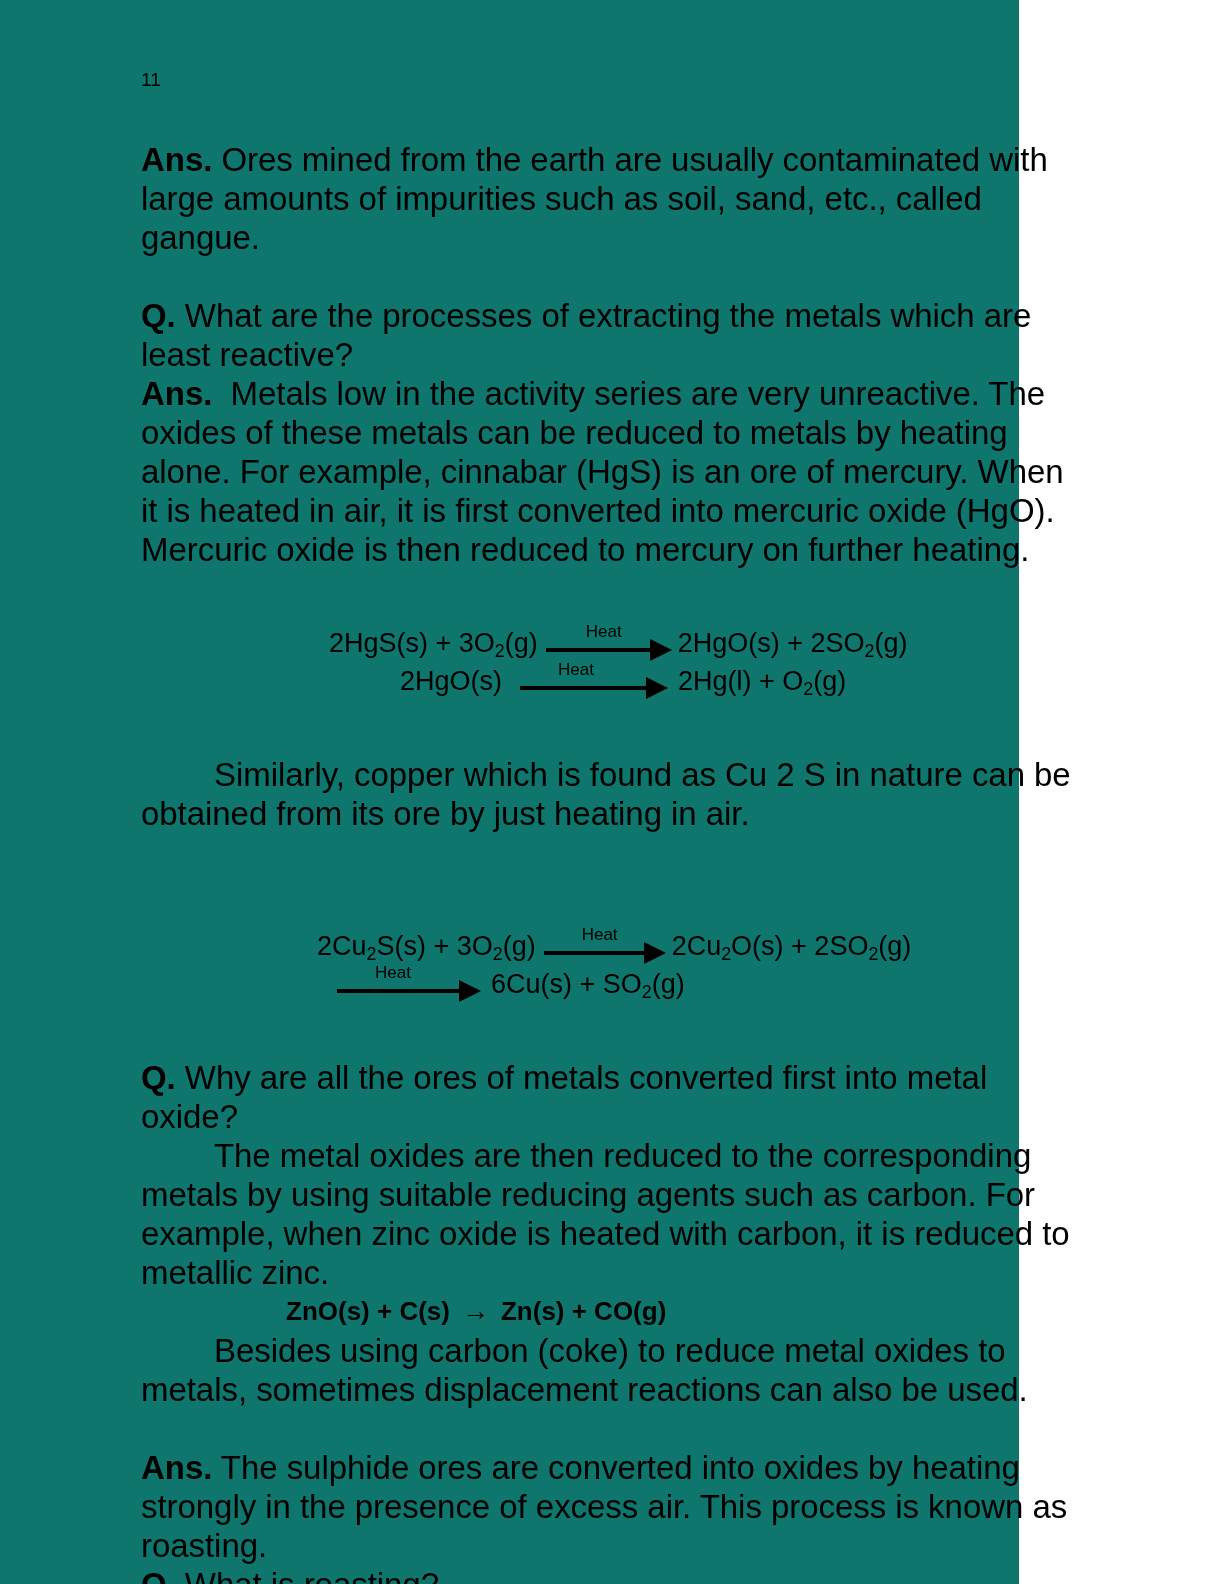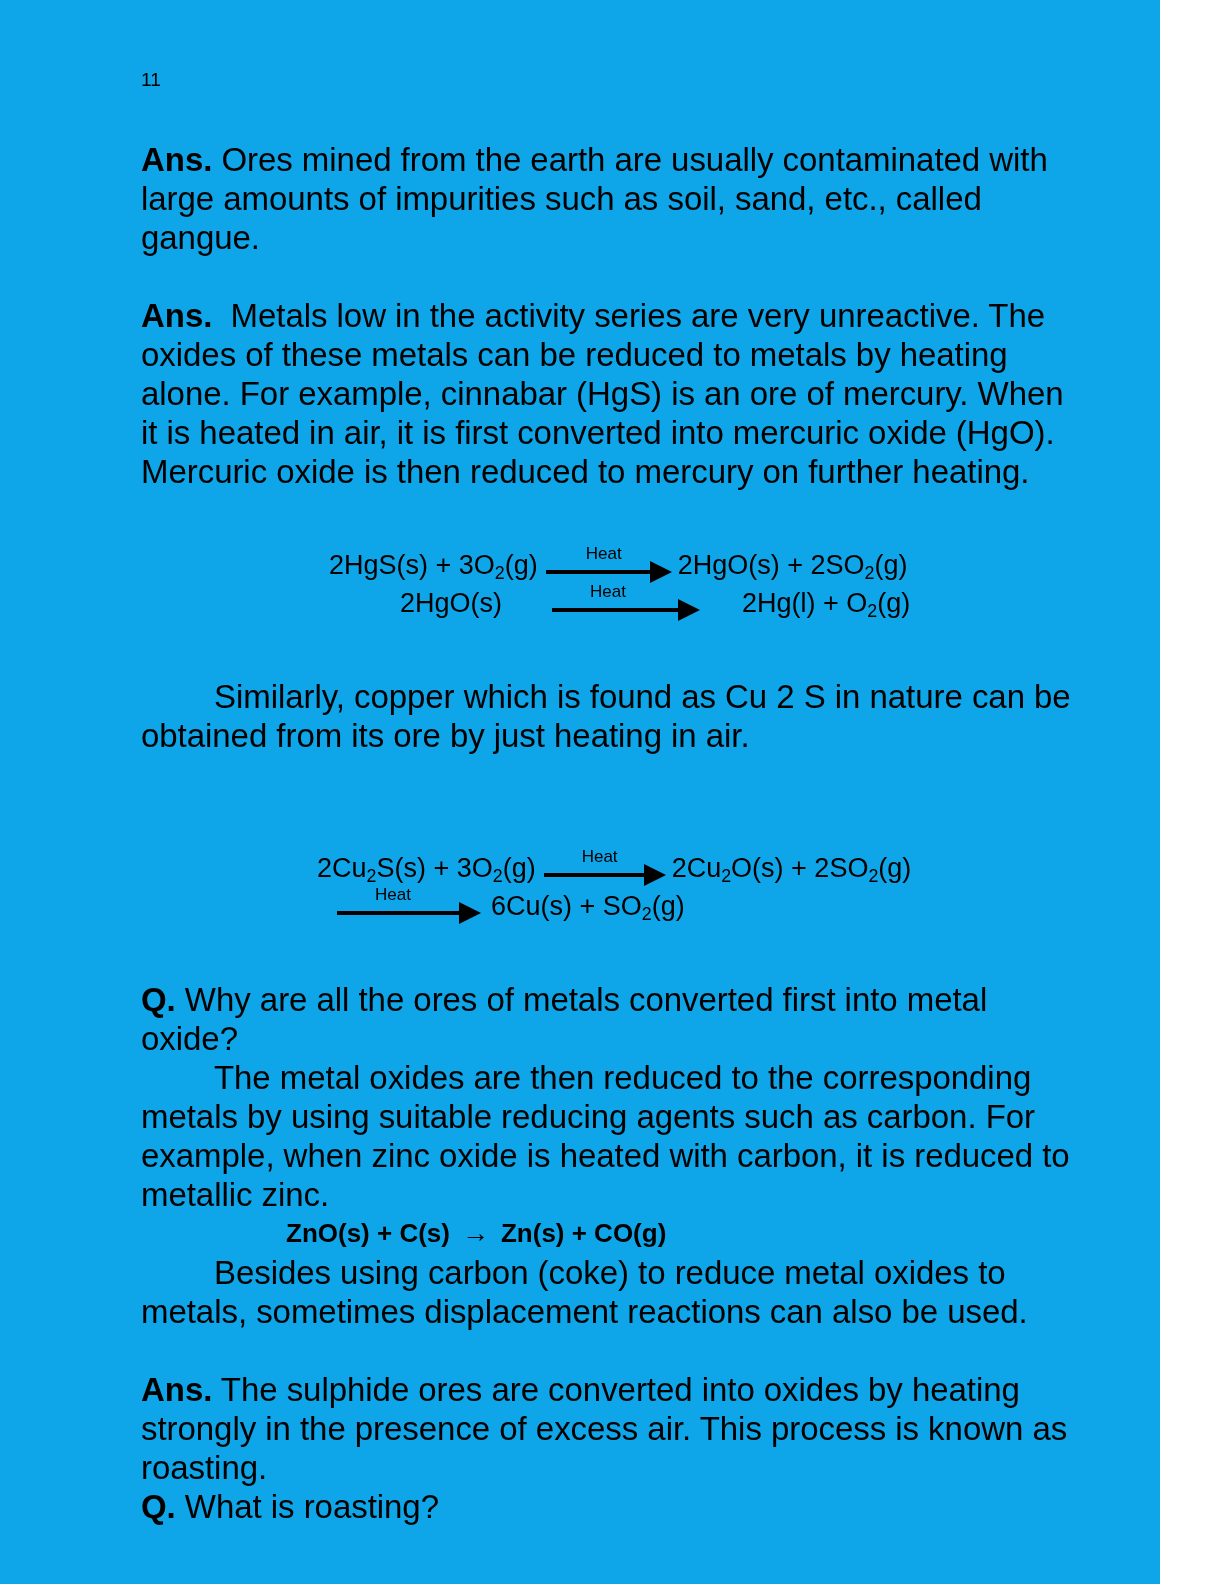--- a/index.html
+++ b/index.html
@@ -11,23 +11,23 @@
     width: 1224px;
     height: 1584px;
     font-family: "Liberation Sans", sans-serif;
     color: #000000;
     position: relative;
     overflow: hidden;
   }
   .page {
     position: absolute;
     left: 0; top: 0;
-    width: 1160px;
+    width: 1019px;
     height: 1584px;
-    background: #0ea5e9;
+    background: #0f766e;
   }
   .page-number {
     position: absolute;
     left: 141px;
     top: 68px;
     font-size: 19px;
     line-height: 24px;
     letter-spacing: 0.2px;
   }
   .content {
@@ -104,38 +104,39 @@
 <div class="page">
 
   <div class="page-number">11</div>
 
   <div class="content">
 
     <p class="para"><span class="b">Ans.</span><span> Ores mined from the earth are usually contaminated with large amounts of impurities such as soil, sand, etc., called gangue.</span></p>
 
     <div class="gap-sm"></div>
 
+    <p class="para"><span class="b">Q.</span><span> What are the processes of extracting the metals which are least reactive?</span></p>
 
     <p class="para"><span class="b">Ans.</span><span>  Metals low in the activity series are very unreactive. The oxides of these metals can be reduced to metals by heating alone. For example, cinnabar (HgS) is an ore of mercury. When it is heated in air, it is first converted into mercuric oxide (HgO). Mercuric oxide is then reduced to mercury on further heating.</span></p>
 
     <div class="gap-sm"></div>
 
     <div class="eqblock">
 
       <div class="eqrow" style="padding-left:172px;">
         <span class="eq-term"><span>2HgS(s) + 3O</span><sub>2</sub><span>(g)</span></span>
         <span class="arrow" style="width:128px; margin:0 4px 0 8px;">
           <span class="shaft" style="width:106px;"></span>
           <span class="head" style="left:104px;"></span>
           <span class="lbl" style="left:40px;">Heat</span>
         </span>
         <span class="eq-term"><span>2HgO(s) + 2SO</span><sub>2</sub><span>(g)</span></span>
       </div>
 
-      <div class="eqrow" style="padding-left:243px;gap:32px;">
+      <div class="eqrow" style="padding-left:243px;">
         <span class="eq-term"><span>2HgO(s)</span></span>
         <span class="arrow" style="width:150px; margin:0 8px 0 18px;">
           <span class="shaft" style="width:128px;"></span>
           <span class="head" style="left:126px;"></span>
           <span class="lbl" style="left:38px;">Heat</span>
         </span>
         <span class="eq-term"><span>2Hg(l) + O</span><sub>2</sub><span>(g)</span></span>
       </div>
 
     </div>

